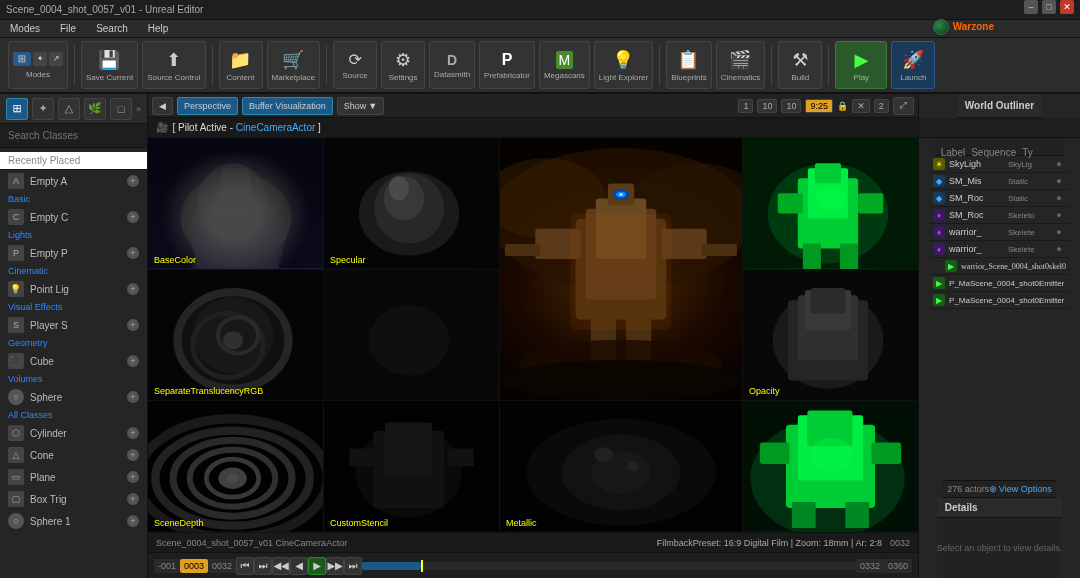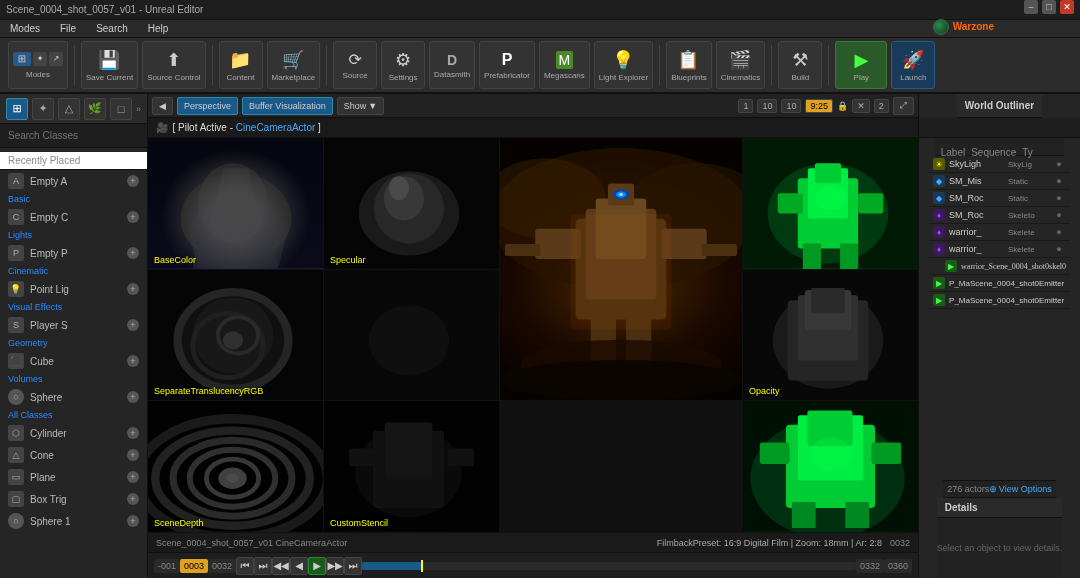--- a/index.html
+++ b/index.html
@@ -926,20 +926,32 @@
           <ellipse cx="85" cy="60" rx="45" ry="38" fill="#0a0a0a"></ellipse>
 
           <rect x="55" y="25" width="60" height="65" rx="3" fill="#111"></rect>
           <rect x="65" y="18" width="40" height="45" rx="2" fill="#151515"></rect>
           <rect x="35" y="40" width="22" height="15" rx="1" fill="#111"></rect>
           <rect x="118" y="40" width="22" height="15" rx="1" fill="#111"></rect>
         </svg>
         <span class="buffer-label yellow">CustomStencil</span>
       </div>
 
+      <div class="buffer-cell cell-metallic" style="grid-column:3;grid-row:3;">
+        <svg class="cell-svg" viewBox="0 0 350 110" preserveAspectRatio="xMidYMid slice">
+          <rect width="350" height="110" fill="#020202"></rect>
+          <ellipse cx="175" cy="60" rx="80" ry="45" fill="#0a0a0a"></ellipse>
+          <ellipse cx="175" cy="60" rx="50" ry="32" fill="#121212"></ellipse>
+          <ellipse cx="175" cy="60" rx="25" ry="18" fill="#181818"></ellipse>
+
+          <ellipse cx="160" cy="45" rx="8" ry="6" fill="#252525" opacity="0.8"></ellipse>
+          <ellipse cx="185" cy="55" rx="5" ry="4" fill="#2a2a2a" opacity="0.6"></ellipse>
+        </svg>
+        <span class="buffer-label yellow">Metallic</span>
+      </div>
 
       <div class="buffer-cell cell-gizmo" style="grid-column:4;grid-row:3;">
         <svg class="cell-svg" viewBox="0 0 175 110" preserveAspectRatio="xMidYMid slice">
           <rect width="175" height="110" fill="#001005"></rect>
           <ellipse cx="85" cy="65" rx="65" ry="50" fill="#003010"></ellipse>
 
           <rect x="50" y="20" width="75" height="70" rx="3" fill="#00cc33"></rect>
           <rect x="60" y="12" width="55" height="55" rx="2" fill="#00ee44"></rect>
           <rect x="68" y="8" width="38" height="30" rx="2" fill="#00cc33"></rect>
           <rect x="28" y="35" width="25" height="18" rx="2" fill="#009922"></rect>

